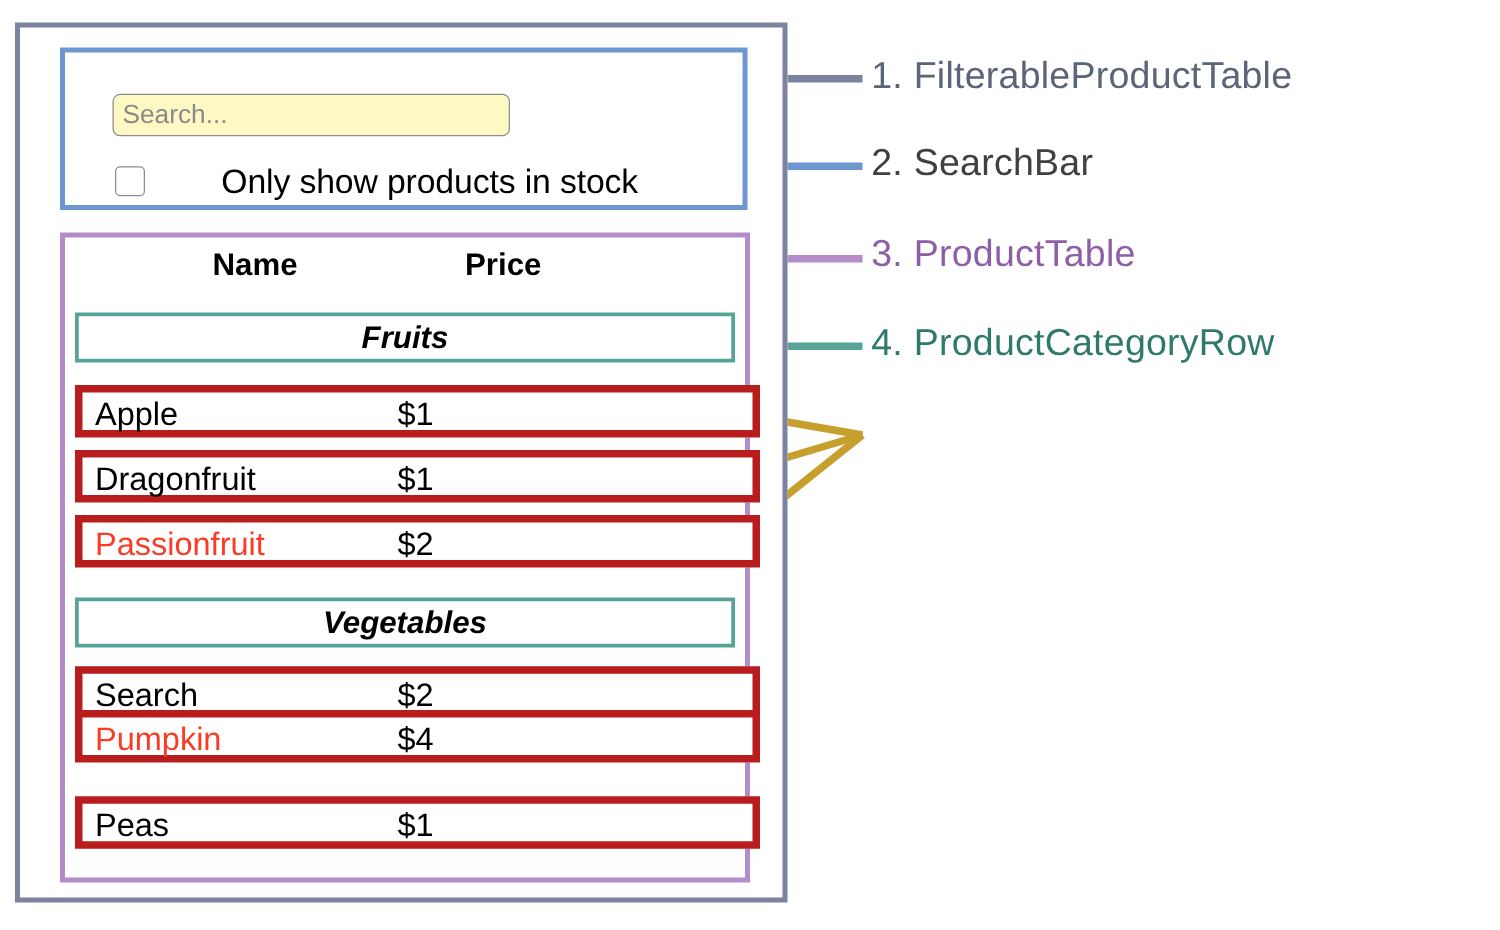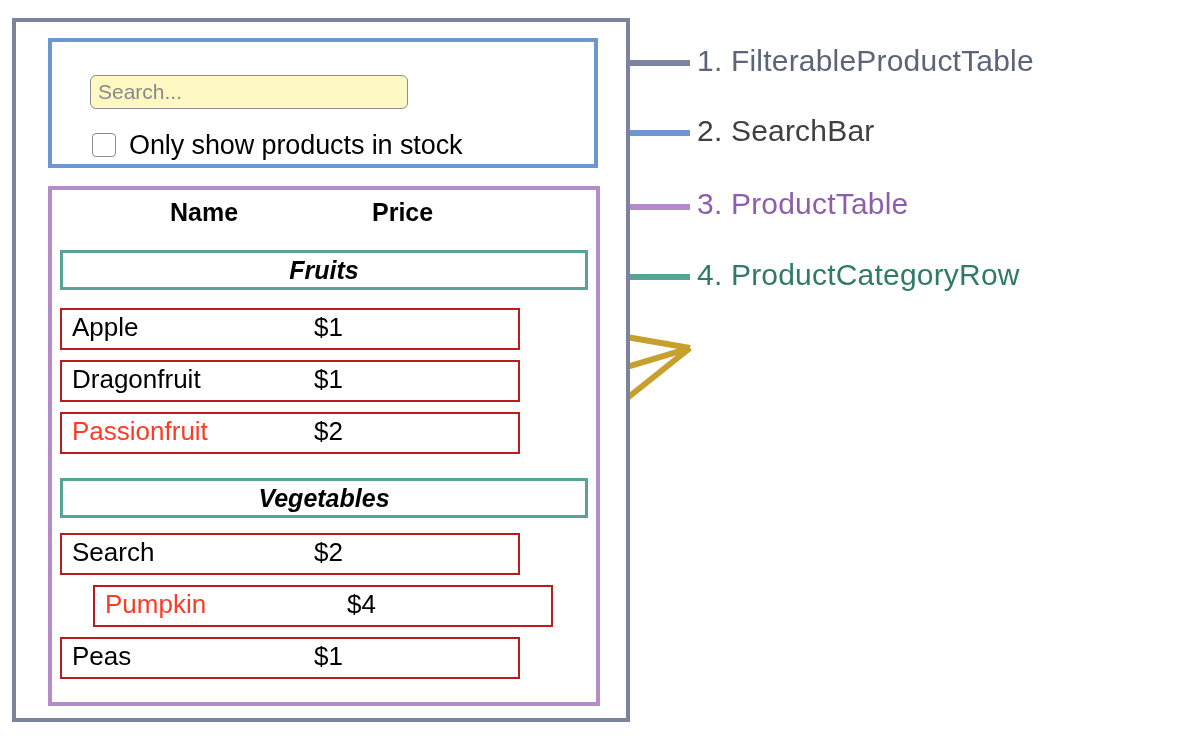--- a/index.html
+++ b/index.html
@@ -41,21 +41,21 @@
     position:absolute;left:92px;top:126px;width:470px;height:38px;
     display:flex;align-items:center;gap:13px;
   }
   #stock-checkbox{
     width:24px;height:24px;box-sizing:border-box;
     border:1.8px solid #8d8d8d;border-radius:4px;background:#fff;
     flex:none;
   }
   #stock-label{
     font-size:27px;color:#000;font-family:"Liberation Sans", sans-serif;
-    letter-spacing:-0.1px;white-space:nowrap;
+    letter-spacing:-0.1px;white-space:nowrap;margin-left:48px;
   }
 
   
   #table-head{
     position:absolute;left:60px;top:198px;width:528px;height:38px;
   }
   .hcell{
     position:absolute;top:0;font-size:25px;font-weight:bold;color:#000;
     font-family:"Liberation Sans", sans-serif;
   }
@@ -66,22 +66,22 @@
     position:absolute;left:60px;width:528px;height:40px;box-sizing:border-box;
     border:3px solid #57a497;background:#fff;font-style:italic;
   }
   .cat-row span{
     display:block;width:100%;text-align:center;line-height:34px;
     font-size:25px;font-weight:bold;color:#000;
     font-family:"Liberation Sans", sans-serif;
   }
 
   .prod-row{
-    position:absolute;left:60px;width:460px;height:42px;box-sizing:border-box;
-    border:2px solid #b91c1c;background:#fff;
+    position:absolute;left:60px;width:548px;height:42px;box-sizing:border-box;
+    border:6px solid #b91c1c;background:#fff;
   }
   .prod-row .pname{
     position:absolute;left:10px;top:0;line-height:34px;
     font-size:26px;font-family:"Liberation Sans", sans-serif;color:#000;
   }
   .prod-row .pprice{
     position:absolute;left:252px;top:0;line-height:34px;
     font-size:26px;font-family:"Liberation Sans", sans-serif;color:#000;
   }
   .prod-row.out .pname{color:#fb3b26;}
@@ -156,21 +156,21 @@
   </div>
 
   <div class="cat-row" style="top:478px;">
     <span>Vegetables</span>
   </div>
 
   <div class="prod-row" style="top:533px;">
     <span class="pname">Search</span>
     <span class="pprice">$2</span>
   </div>
-  <div class="prod-row out" style="top:585px;margin-left:33px;">
+  <div class="prod-row out" style="top:568px;">
     <span class="pname">Pumpkin</span>
     <span class="pprice">$4</span>
   </div>
   <div class="prod-row" style="top:637px;">
     <span class="pname">Peas</span>
     <span class="pprice">$1</span>
   </div>
 
   <div class="ann" id="ann1">1. FilterableProductTable</div>
   <div class="ann" id="ann2">2. SearchBar</div>

